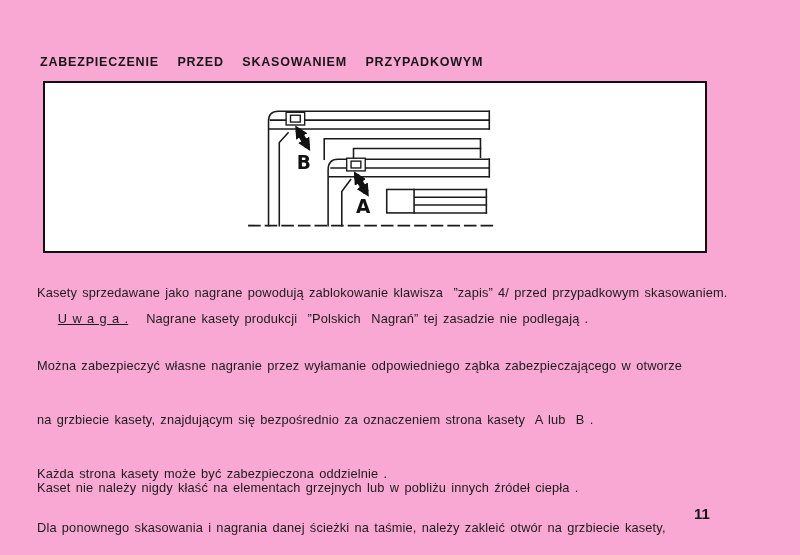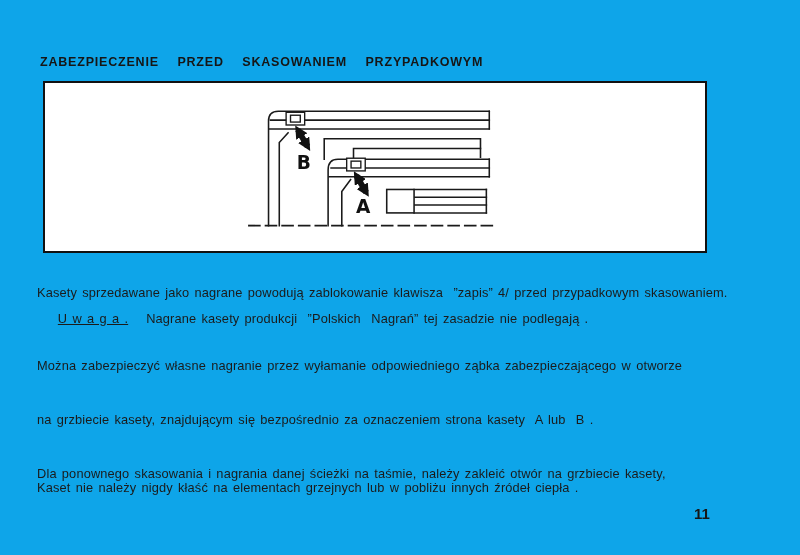--- a/index.html
+++ b/index.html
@@ -1,19 +1,19 @@
 <!DOCTYPE html>
 <html><head>
 <meta charset="utf-8">
 <style>
   html,body{margin:0;padding:0;background:#ffffff;}
   .page{
     position:relative;
     width:800px;height:555px;
-    background:#0ea5e9;
+    background:#f9a8d4;
     font-family:"Liberation Sans","DejaVu Sans",sans-serif;
     color:#1b1b1b;
     overflow:hidden;
   }
   .h-title{
     position:absolute;
     font-size:12.5px;
     font-weight:bold;
     letter-spacing:0.8px;
     word-spacing:5px;
@@ -119,20 +119,21 @@
 
   <div id="p1" class="bodyline">Kasety sprzedawane jako nagrane powodują zablokowanie klawisza  ”zapis” 4/ przed przypadkowym skasowaniem.</div>
 
   <div id="p2" class="bodyline">
     <span class="note-label">U w a g a .</span><span>Nagrane kasety produkcji  ”Polskich  Nagrań” tej zasadzie nie podlegają .</span>
   </div>
 
   <div id="p3" class="pblock">
     <div>Można zabezpieczyć własne nagranie przez wyłamanie odpowiedniego ząbka zabezpieczającego w otworze</div>
     <div>na grzbiecie kasety, znajdującym się bezpośrednio za oznaczeniem strona kasety  A lub  B .</div>
+    <div>Każda strona kasety może być zabezpieczona oddzielnie .</div>
     <div>Dla ponownego skasowania i nagrania danej ścieżki na taśmie, należy zakleić otwór na grzbiecie kasety,</div>
     
   </div>
 
 
   <div id="p4" class="pblock">
     <div>Kaset nie należy nigdy kłaść na elementach grzejnych lub w pobliżu innych źródeł ciepła .</div>
     
   </div>
 

